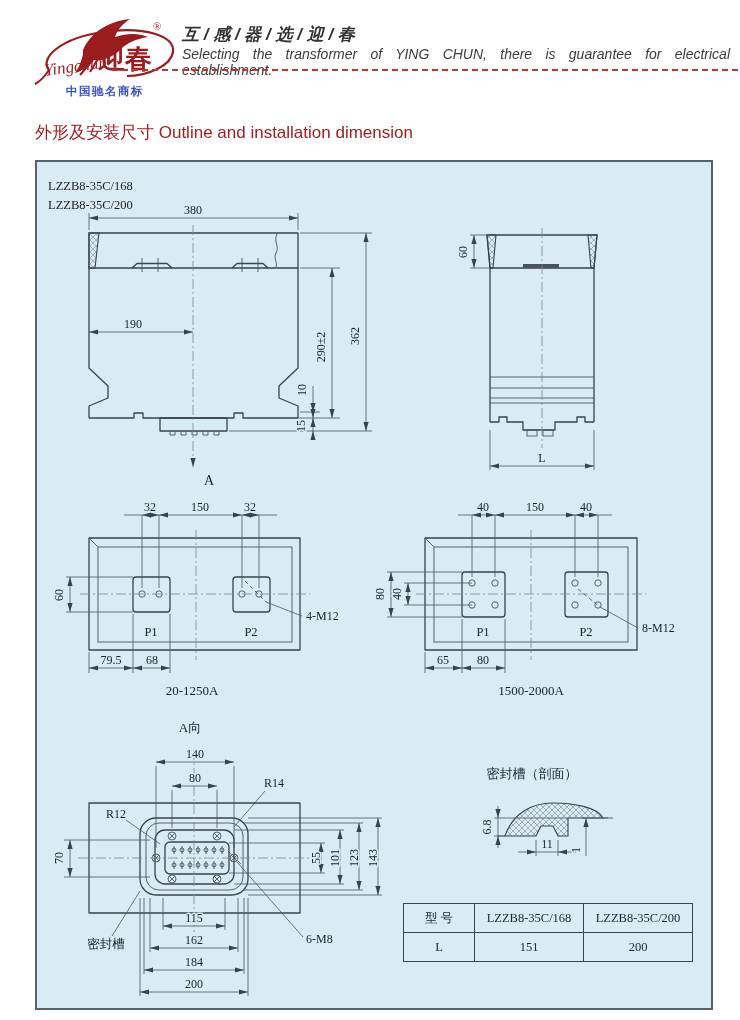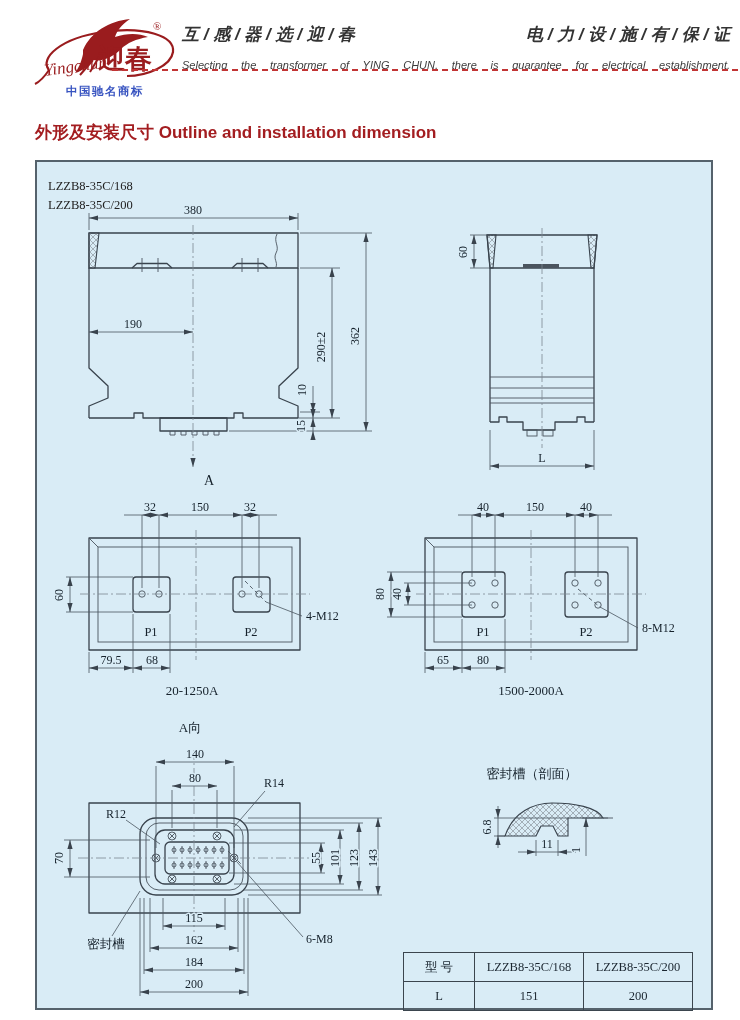--- a/index.html
+++ b/index.html
@@ -4,24 +4,24 @@
 <style>
   html,body{margin:0;padding:0;background:#fff;width:740px;height:1020px;overflow:hidden;
     font-family:"Liberation Sans",sans-serif;}
   .abs{position:absolute;}
   
   #logo-wrap{left:33px;top:10px;width:156px;height:92px;}
   #famous-mark{left:66px;top:84px;width:120px;font-size:11.5px;letter-spacing:1.5px;color:#3753c0;font-weight:bold;}
   #slogans{left:182px;top:23px;width:548px;}
   #slogan-cn{display:flex;justify-content:space-between;font-style:italic;font-weight:bold;
     font-size:17px;color:#333;white-space:nowrap;}
-  #slogan-en{font-style:italic;font-size:11px;color:#3c3c3c;margin-top:13px;
+  #slogan-en{font-style:italic;font-size:14px;color:#3c3c3c;margin-top:0;
     text-align:justify;text-align-last:justify;}
   #red-dashes{left:112px;top:69px;width:626px;height:0;border-top:2px dashed #c23434;}
-  #page-title{left:35px;top:121px;font-size:17px;font-weight:bold;color:#a31d20;text-align:center;}
+  #page-title{left:35px;top:121px;font-size:17px;font-weight:normal;color:#a31d20;text-align:center;}
   
   #panel{left:35px;top:160px;width:678px;height:850px;background:#d9ecf6;
     border:2px solid #55626c;box-sizing:border-box;}
   
   #draw{left:0;top:0;width:740px;height:1020px;}
   svg text{font-family:"Liberation Serif",serif;}
   .ol{fill:none;stroke:#39434d;stroke-width:1.3;stroke-linejoin:round;}
   .tl{fill:none;stroke:#49545e;stroke-width:0.9;}
   .dl{fill:none;stroke:#4a555f;stroke-width:0.8;}
   .cl{fill:none;stroke:#7b8893;stroke-width:0.8;stroke-dasharray:10 3 2 3;}
@@ -31,21 +31,21 @@
   .dt{font-size:12px;fill:#16222c;paint-order:stroke;stroke:#d9ecf6;stroke-width:3px;
     stroke-linejoin:round;text-anchor:middle;}
   .dts{text-anchor:start;}
   .cap{font-size:13px;fill:#16222c;text-anchor:middle;}
   .mod{font-size:12.5px;fill:#222;}
   
   .brand-script{font-family:"Liberation Serif",serif;font-style:italic;font-size:17px;fill:#9a1c1e;}
   .brand-cn{font-family:"Liberation Serif",serif;font-weight:bold;font-size:27px;fill:#9a1c1e;}
   .brand-reg{font-size:11px;fill:#9a1c1e;}
   
-  #spec-table{left:403px;top:952px;border-collapse:collapse;}
+  #spec-table{left:403px;top:903px;border-collapse:collapse;}
   #spec-table td{border:1px solid #3b454e;font-family:"Liberation Serif",serif;
     font-size:12.5px;color:#1b2630;text-align:center;height:28px;padding:0 4px;}
   .c1{width:62px;} .c2{width:100px;} .c3{width:100px;}
 </style>
 </head>
 <body>
 
 <div class="abs" id="logo-wrap">
   <svg width="156" height="92" viewBox="0 0 156 92">
     <path d="M16,60 C6,48 28,28 70,22 C112,16 142,26 140,42 C138,56 114,66 94,66" fill="none" stroke="#9a1c1e" stroke-width="2.2"></path>
@@ -54,21 +54,20 @@
     <path d="M60,50 L47,65 M66,47 L57,62" stroke="#9a1c1e" stroke-width="2"></path>
     <text class="brand-cn" x="92" y="58" text-anchor="middle">迎春</text>
     <text class="brand-script" x="12" y="66" transform="rotate(-8 12 66)">Yingchun</text>
     <text class="brand-reg" x="120" y="20">®</text>
   </svg>
 </div>
 <div class="abs" id="famous-mark">中国驰名商标</div>
 <div class="abs" id="slogans">
   <div id="slogan-cn">
     <span>互 / 感 / 器 / 选 / 迎 / 春</span>
-    <span>电 / 力 / 设 / 施 / 有 / 保 / 证</span>
   </div>
   <div id="slogan-en">Selecting the transformer of YING CHUN, there is guarantee for electrical establishment.</div>
 </div>
 <div class="abs" id="red-dashes"></div>
 
 <div class="abs" id="page-title">外形及安装尺寸 Outline and installation dimension</div>
 
 <div class="abs" id="panel"></div>
 
 <svg class="abs" id="draw" viewBox="0 0 740 1020">

